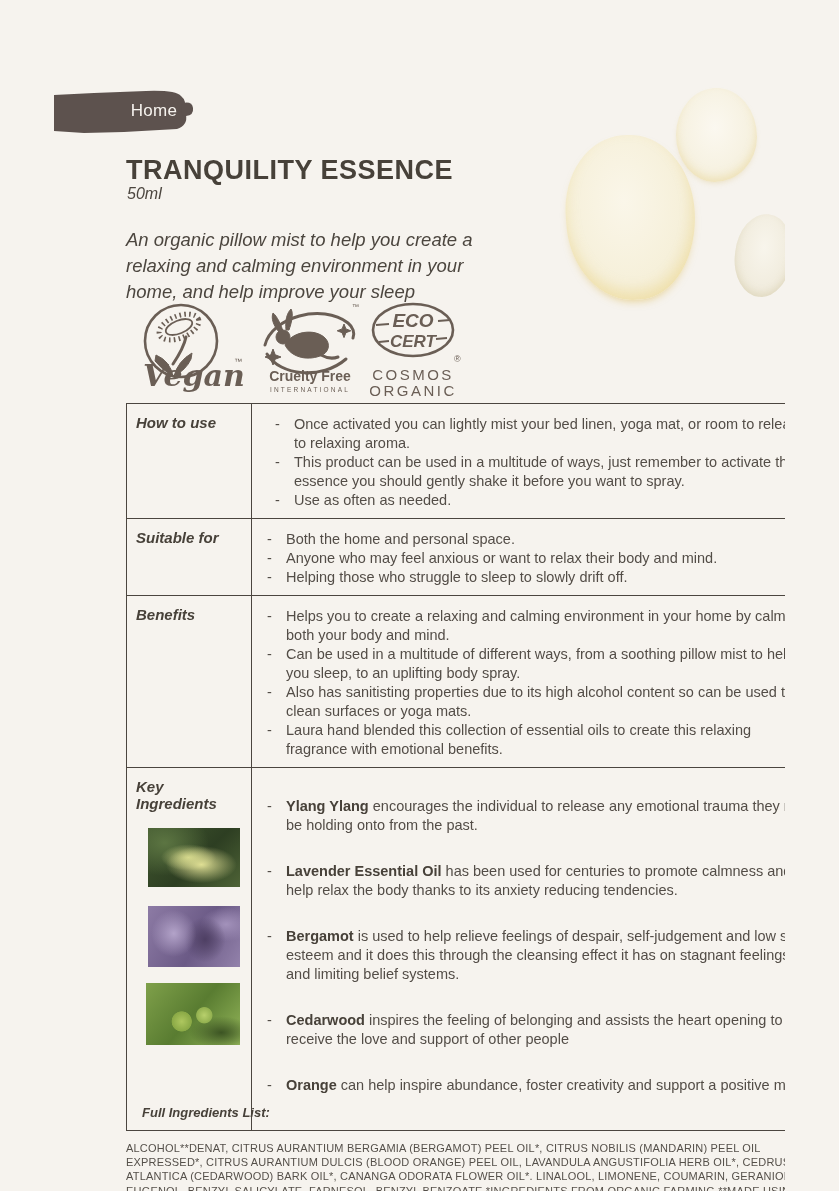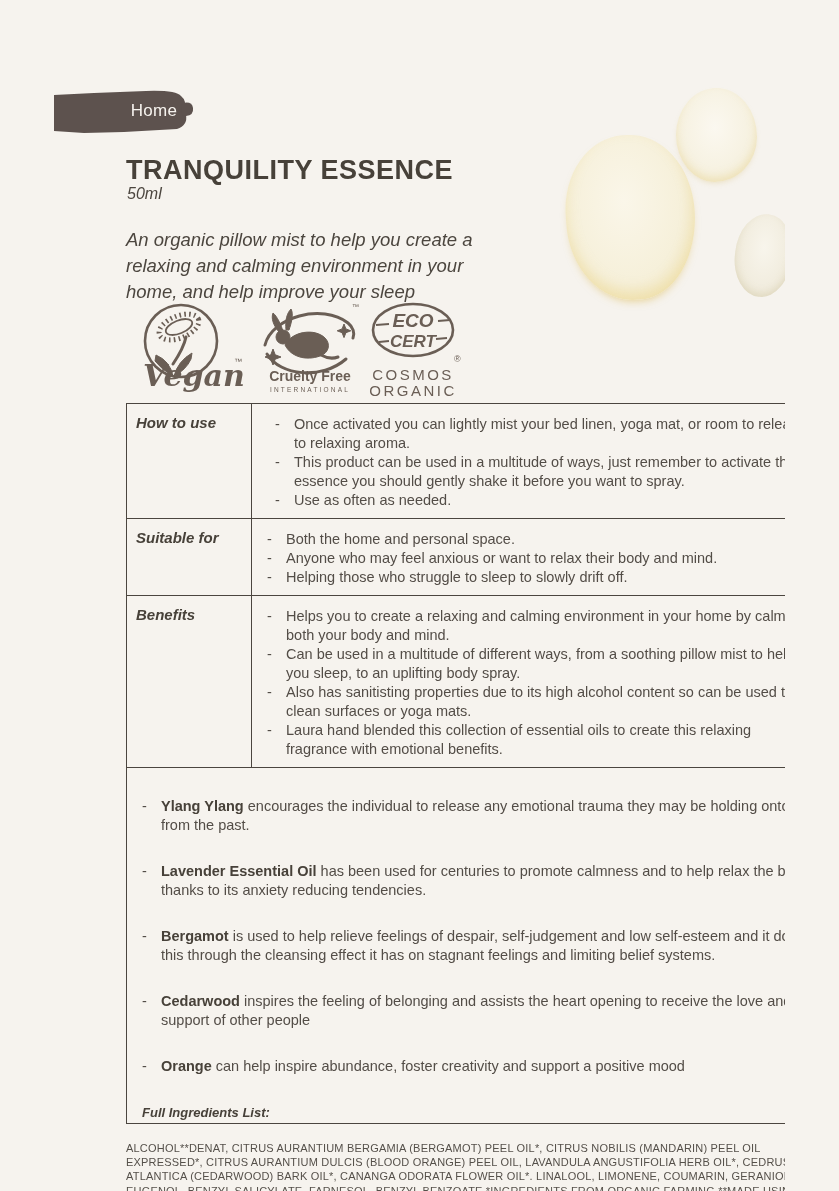--- a/index.html
+++ b/index.html
@@ -230,20 +230,26 @@
         </div>
       <div class="tcontent">
         <div class="bullet"><span>Helps you to create a relaxing and calming environment in your home by calming both your body and mind.</span></div>
         <div class="bullet"><span>Can be used in a multitude of different ways, from a soothing pillow mist to help you sleep, to an uplifting body spray.</span></div>
         <div class="bullet"><span>Also has sanitisting properties due to its high alcohol content so can be used to clean surfaces or yoga mats.</span></div>
         <div class="bullet"><span>Laura hand blended this collection of essential oils to create this relaxing fragrance with emotional benefits.</span></div>
       </div>
     </div>
 
     <div class="trow row-ki">
+      <div class="tlabel-col">
+        <div class="tlabel">Key Ingredients</div>
+        <div class="ki-img ki-img-ylang"></div>
+        <div class="ki-img ki-img-lavender"></div>
+        <div class="ki-img ki-img-bergamot"></div>
+      </div>
       <div class="tcontent ki-content">
         <div class="bullet ki-item"><b>Ylang Ylang</b> <span>encourages the individual to release any emotional trauma they may be holding onto from the past.</span></div>
         <div class="bullet ki-item"><b>Lavender Essential Oil</b> <span>has been used for centuries to promote calmness and to help relax the body thanks to its anxiety reducing tendencies.</span></div>
         <div class="bullet ki-item"><b>Bergamot</b> <span>is used to help relieve feelings of despair, self-judgement and low self-esteem and it does this through the cleansing effect it has on stagnant feelings and limiting belief systems.</span></div>
         <div class="bullet ki-item"><b>Cedarwood</b> <span>inspires the feeling of belonging and assists the heart opening to receive the love and support of other people</span></div>
         <div class="bullet ki-item"><b>Orange</b> <span>can help inspire abundance, foster creativity and support a positive mood</span></div>
       </div>
     </div>
   </div>
 

